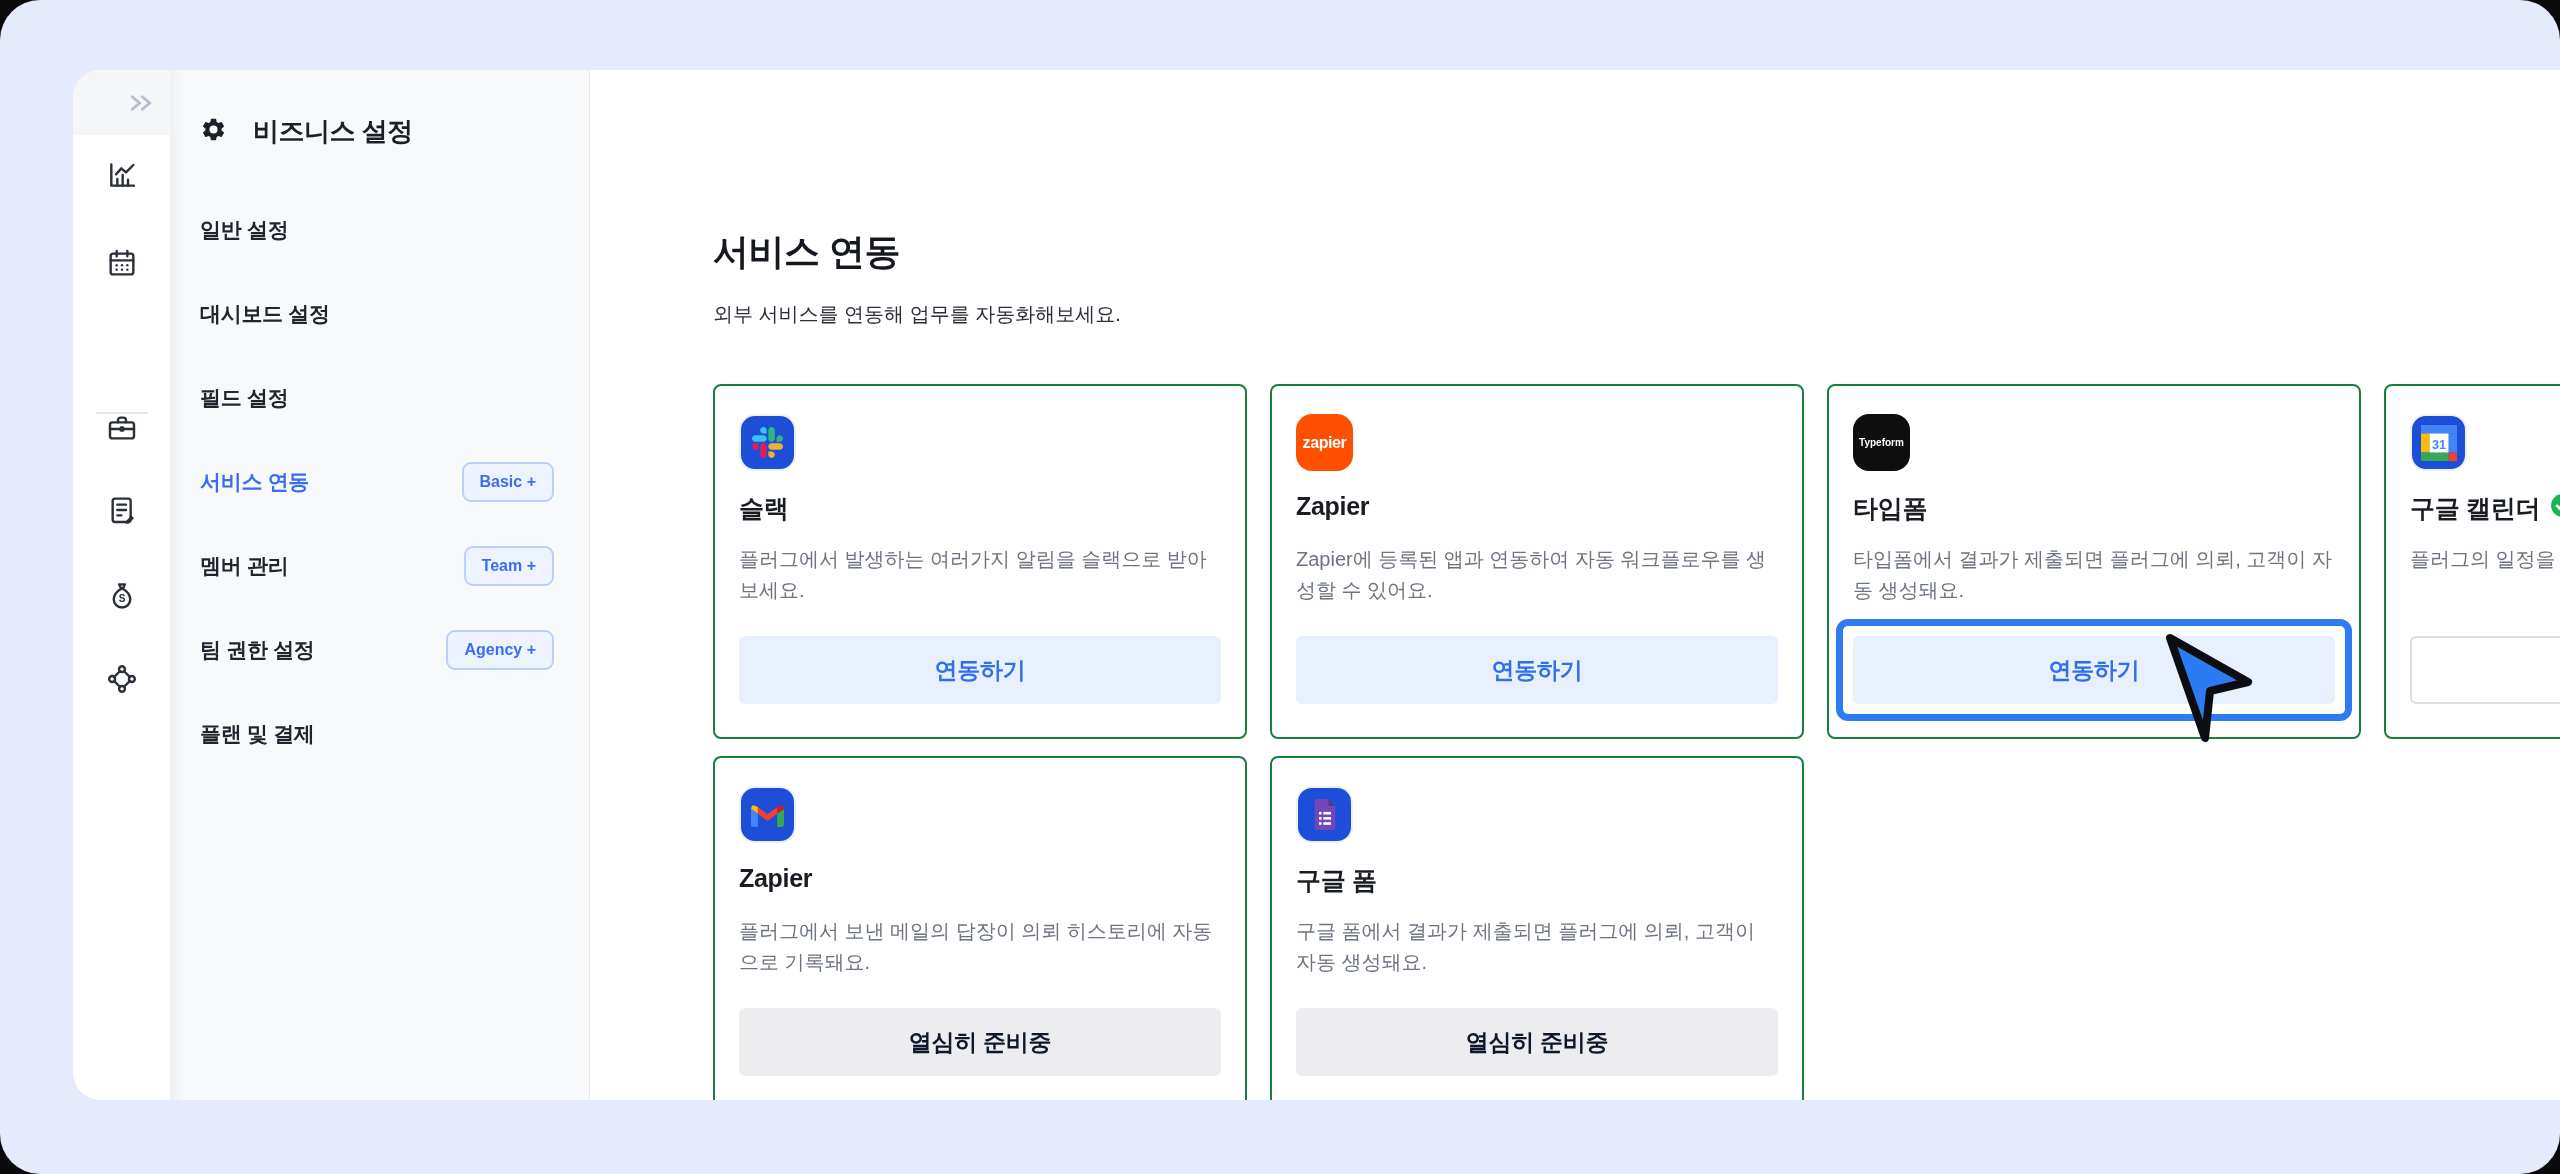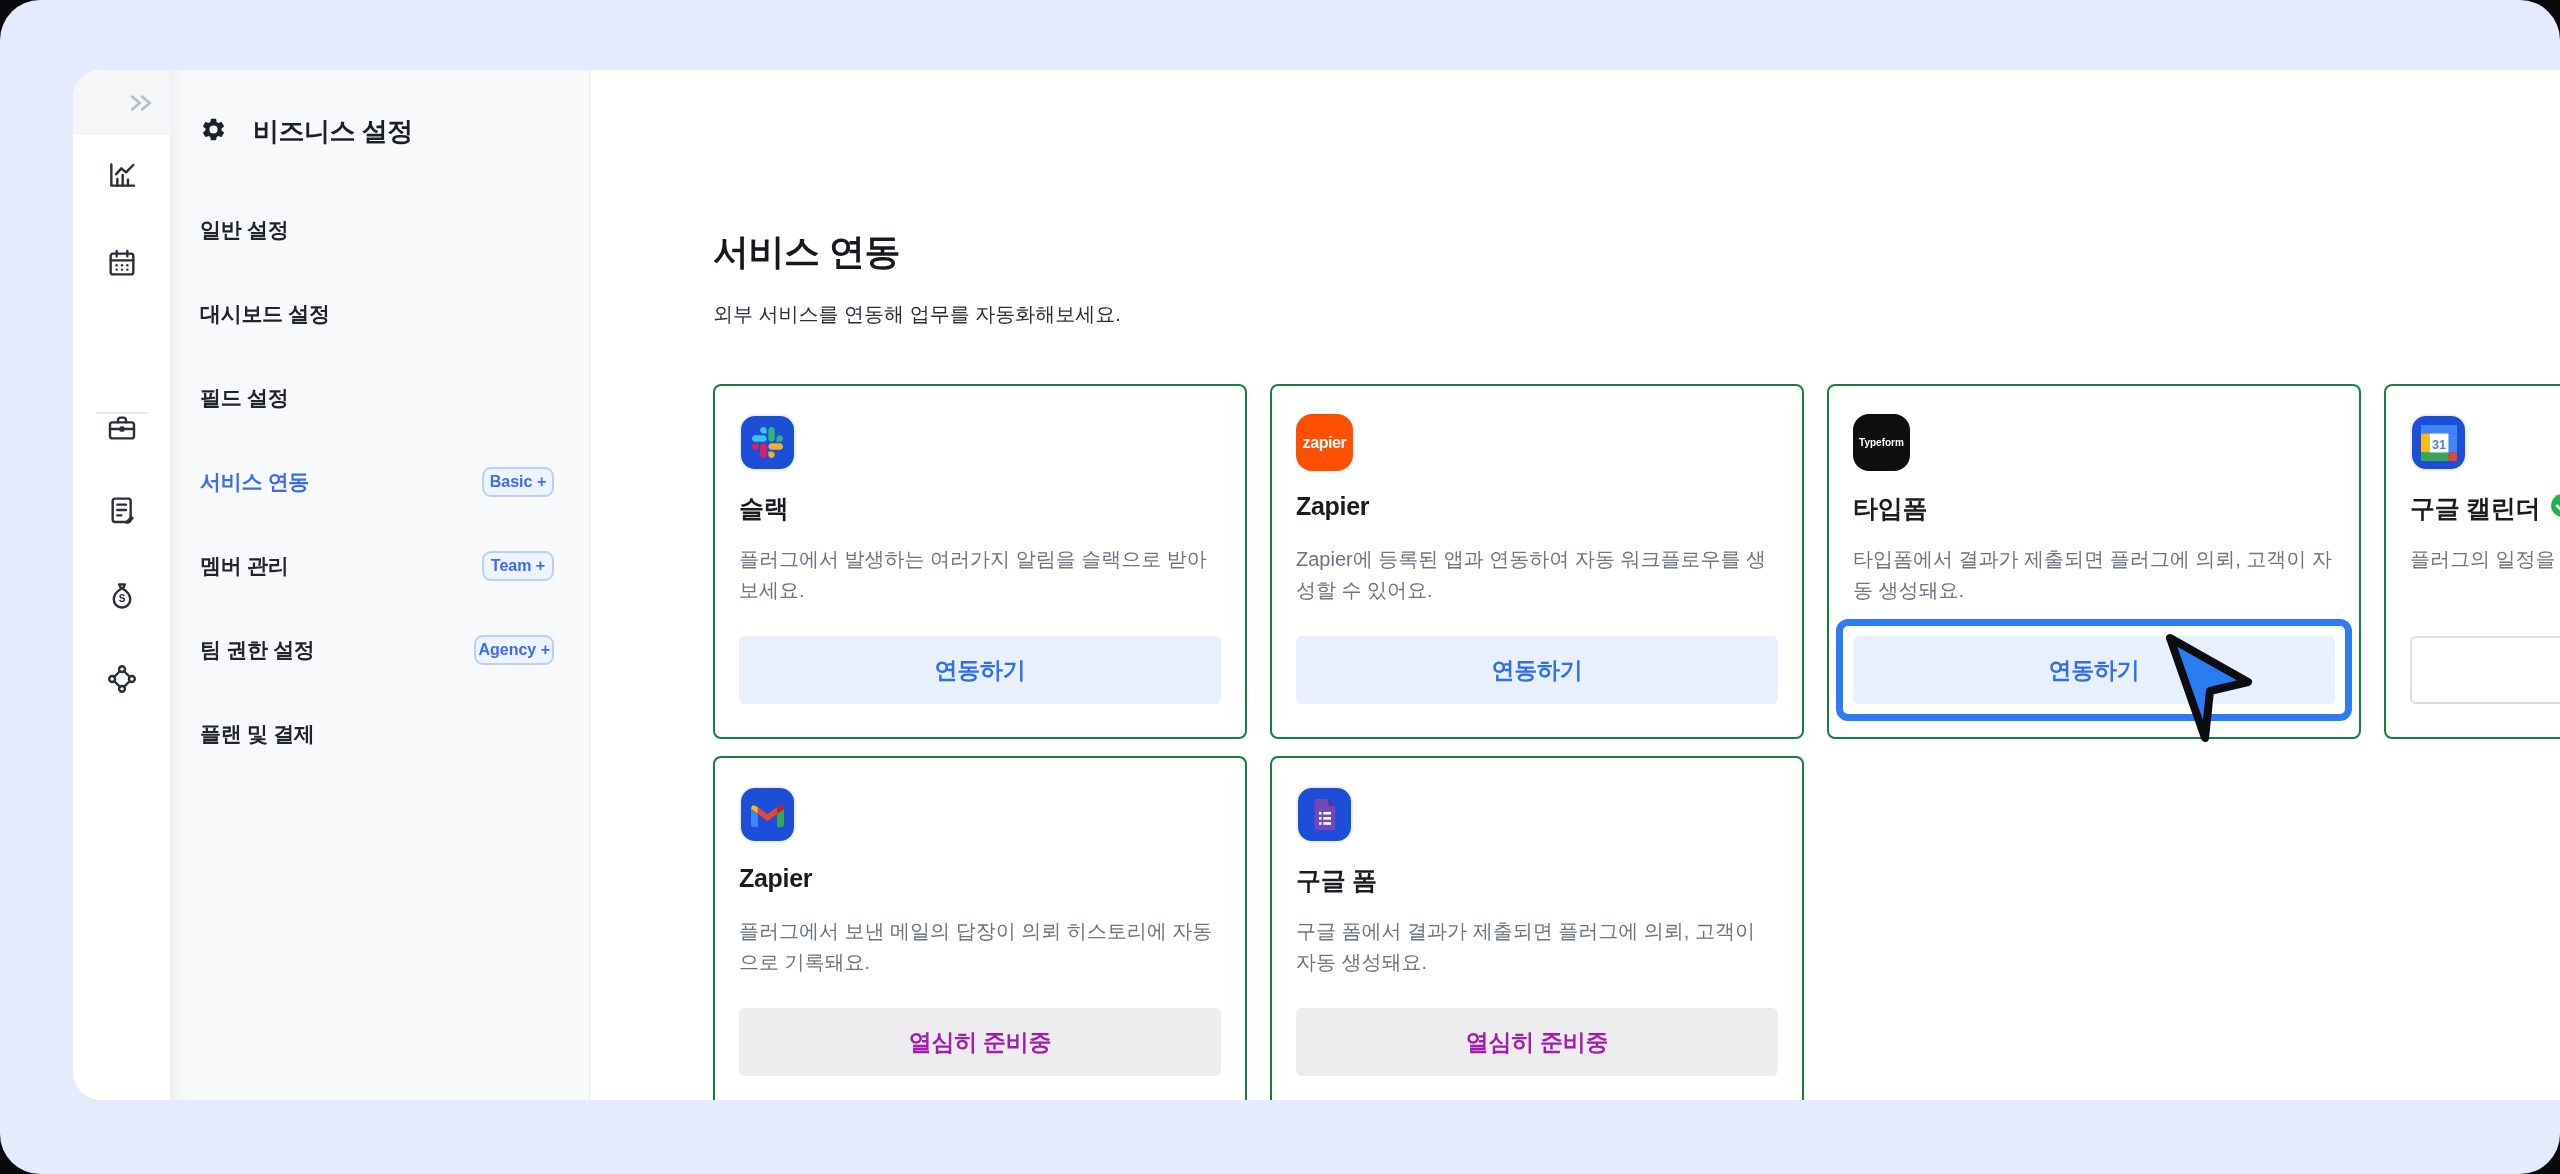--- a/index.html
+++ b/index.html
@@ -22,21 +22,21 @@
   .panel { position:absolute; left:97px; top:0; bottom:0; width:420px; background:#f8f9fb;
            border-right:1px solid #e9ebef; box-shadow:inset 16px 0 16px -14px rgba(20,24,40,.07); }
   .panel-header { position:absolute; top:44px; left:30px; display:flex; align-items:center; gap:26px; }
   .panel-title { font-size:26px; font-weight:700; color:#1b1f27; letter-spacing:-0.5px; }
   .menu { position:absolute; top:118px; left:0; right:0; }
   .menu-item { height:84px; display:flex; align-items:center; justify-content:space-between;
                padding:0 35px 0 30px; cursor:pointer; }
   .menu-label { font-size:21px; font-weight:600; color:#20242d; letter-spacing:-0.3px; }
   .menu-item.active .menu-label { color:#3a6cf3; font-weight:700; }
   .badge { font-size:16px; font-weight:700; color:#3b6cf3; background:#eef4ff; border:2px solid #bccffb;
-           border-radius:9px; height:30px; min-width:72px; padding:0 2px; display:flex; align-items:center;
+           border-radius:9px; height:40px; min-width:72px; padding:0 16px; display:flex; align-items:center;
            justify-content:center; letter-spacing:0; }
 
   
   .main { position:absolute; left:517px; top:0; right:0; bottom:0; background:#fff; }
   .page-title { margin:158px 0 0 123px; font-size:36px; font-weight:700; color:#15181e; letter-spacing:-0.5px; }
   .page-sub { margin:24px 12px 0 123px; font-size:20px; font-weight:500; color:#2a2f37; }
 
   .grid { margin:56px 0 0 123px; display:grid; grid-template-columns:repeat(4,534px); column-gap:23px; row-gap:17px; }
   .card { position:relative; width:534px; height:355px; background:#fff; border:2px solid #15803d; border-radius:8px; }
   .tile { position:absolute; top:28px; left:24px; width:57px; height:57px; border-radius:16px;
@@ -47,21 +47,21 @@
   .tile-typeform { background:#0e0e0e; }
   .tile-typeform span { color:#fff; font-size:10px; font-weight:600; }
   .card-title { position:absolute; top:106px; left:24px; right:8px; font-size:25px; font-weight:700;
                 color:#191c22; display:flex; align-items:center; gap:10px; letter-spacing:-0.3px; }
   .card-desc { position:absolute; top:158px; left:24px; right:24px; font-size:20px; color:#6d7480; line-height:31px; }
   .card-desc.nowrap { right:auto; width:700px; white-space:nowrap; overflow:visible; }
   .card-btn { position:absolute; top:250px; left:24px; right:24px; height:68px; border-radius:6px; border:none;
               display:flex; align-items:center; justify-content:center; font-size:23px; cursor:pointer;
               font-family:inherit; letter-spacing:-0.3px; }
   .btn-connect { background:#e8effd; color:#2f6fe9; font-weight:700; }
-  .btn-disabled { background:#ededf0; color:#a21caf; font-weight:600; cursor:default; }
+  .btn-disabled { background:#ededf0; color:#0f172a; font-weight:600; cursor:default; }
   .btn-settings { background:#fff; border:2px solid #d9dce2; color:#2a2e36; font-weight:600; }
 
   .highlight-ring { position:absolute; top:233px; left:7px; right:7px; height:102px; border:7px solid #2d7cf1;
                     border-radius:12px; pointer-events:none; }
   .cursor-graphic { position:absolute; left:2160px; top:628px; pointer-events:none; }
 </style>
 </head>
 <body>
 
 <div class="stage">

